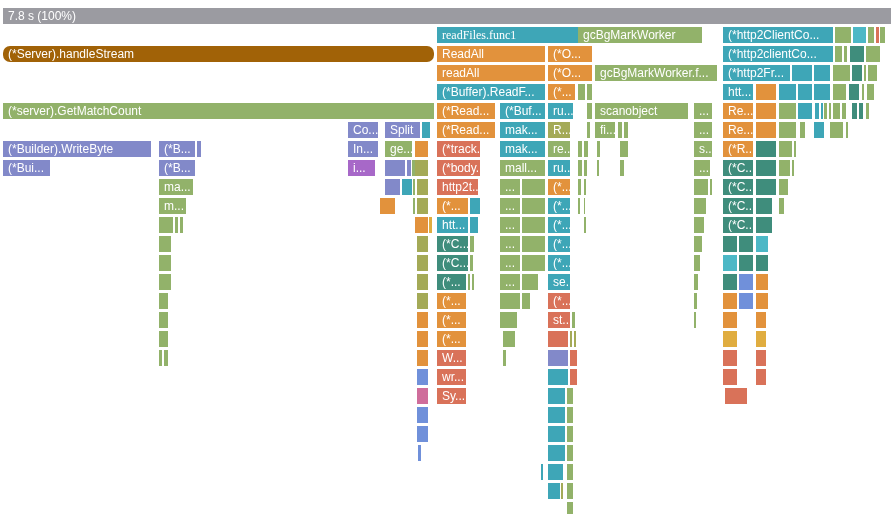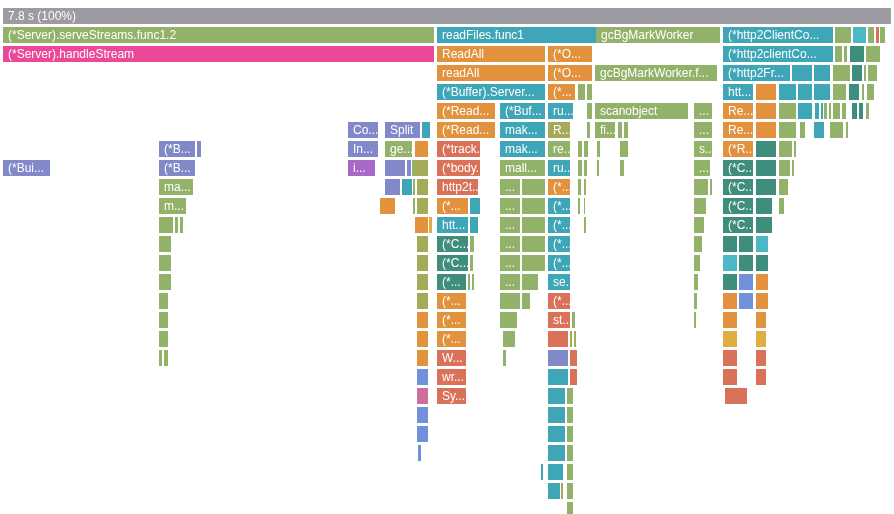--- a/index.html
+++ b/index.html
@@ -8,60 +8,60 @@
   .cell{position:absolute;height:16px;line-height:16px;font-size:12px;color:#ffffff;
         overflow:hidden;white-space:nowrap;padding-left:5px;box-sizing:border-box;
         cursor:pointer;}
   .cell.nolabel{padding-left:0;}
 </style>
 </head>
 <body>
 
 <div id="stage">
     <div class="cell" style="left: 3px; top: 8px; width: 888px; height: 16px; background: rgb(155, 155, 161);">7.8 s (100%)</div>
-    <div class="cell" style="left: 3px; top: 27px; width: 431px; height: 16px; background: rgb(146, 178, 106);">(*Server).serveStreams.func1.2</div>
-    <div class="cell" style="left: 437px; top: 27px; width: 167px; height: 16px; background: rgb(62, 166, 183);">readFiles.func1</div>
-    <div class="cell" style="left: 596px; top: 27px; width: 124px; height: 16px; background: rgb(146, 178, 106);">gcBgMarkWorker</div>
+    <div class="cell" style="left: 437px; top: 27px; width: 155px; height: 16px; background: rgb(62, 166, 183); font-family: Liberation Serif, serif;">readFiles.func1</div>
+    <div class="cell" style="left: 578px; top: 27px; width: 124px; height: 16px; background: rgb(146, 178, 106);">gcBgMarkWorker</div>
     <div class="cell" style="left: 723px; top: 27px; width: 110px; height: 16px; background: rgb(62, 166, 183);">(*http2ClientCo...</div>
     <div class="cell nolabel" style="left: 835px; top: 27px; width: 16px; height: 16px; background: rgb(146, 178, 106);"></div>
     <div class="cell nolabel" style="left: 853px; top: 27px; width: 13px; height: 16px; background: rgb(76, 184, 198);"></div>
     <div class="cell nolabel" style="left: 868px; top: 27px; width: 6px; height: 16px; background: rgb(146, 178, 106);"></div>
     <div class="cell nolabel" style="left: 876px; top: 27px; width: 3px; height: 16px; background: rgb(217, 114, 89);"></div>
     <div class="cell nolabel" style="left: 880px; top: 27px; width: 5px; height: 16px; background: rgb(146, 178, 106);"></div>
-    <div class="cell" style="left: 3px; top: 46px; width: 431px; height: 16px; background: #ec4899;">(*Server).handleStream</div>
+    <div class="cell" style="left: 3px; top: 46px; width: 431px; height: 16px; background: #a16207; border-radius: 7px;">(*Server).handleStream</div>
     <div class="cell" style="left: 437px; top: 46px; width: 108px; height: 16px; background: rgb(226, 146, 60);">ReadAll</div>
     <div class="cell" style="left: 548px; top: 46px; width: 44px; height: 16px; background: rgb(226, 146, 60);">(*O...</div>
     <div class="cell" style="left: 723px; top: 46px; width: 110px; height: 16px; background: rgb(62, 166, 183);">(*http2clientCo...</div>
     <div class="cell nolabel" style="left: 835px; top: 46px; width: 7px; height: 16px; background: rgb(146, 178, 106);"></div>
     <div class="cell nolabel" style="left: 844px; top: 46px; width: 3px; height: 16px; background: rgb(146, 178, 106);"></div>
     <div class="cell nolabel" style="left: 850px; top: 46px; width: 14px; height: 16px; background: rgb(63, 141, 124);"></div>
     <div class="cell nolabel" style="left: 866px; top: 46px; width: 14px; height: 16px; background: rgb(146, 178, 106);"></div>
     <div class="cell" style="left: 437px; top: 65px; width: 108px; height: 16px; background: rgb(226, 146, 60);">readAll</div>
     <div class="cell" style="left: 548px; top: 65px; width: 44px; height: 16px; background: rgb(226, 146, 60);">(*O...</div>
     <div class="cell" style="left: 595px; top: 65px; width: 122px; height: 16px; background: rgb(146, 178, 106);">gcBgMarkWorker.f...</div>
     <div class="cell" style="left: 723px; top: 65px; width: 67px; height: 16px; background: rgb(62, 166, 183);">(*http2Fr...</div>
     <div class="cell nolabel" style="left: 792px; top: 65px; width: 20px; height: 16px; background: rgb(62, 166, 183);"></div>
     <div class="cell nolabel" style="left: 814px; top: 65px; width: 16px; height: 16px; background: rgb(62, 166, 183);"></div>
     <div class="cell nolabel" style="left: 833px; top: 65px; width: 17px; height: 16px; background: rgb(146, 178, 106);"></div>
     <div class="cell nolabel" style="left: 852px; top: 65px; width: 10px; height: 16px; background: rgb(63, 141, 124);"></div>
     <div class="cell nolabel" style="left: 864px; top: 65px; width: 2px; height: 16px; background: rgb(146, 178, 106);"></div>
     <div class="cell nolabel" style="left: 868px; top: 65px; width: 9px; height: 16px; background: rgb(146, 178, 106);"></div>
-    <div class="cell" style="left: 437px; top: 84px; width: 108px; height: 16px; background: rgb(62, 166, 183);">(*Buffer).Server...</div>
+    <div class="cell" style="left: 437px; top: 84px; width: 108px; height: 16px; background: rgb(62, 166, 183);">(*Buffer).ReadF...</div>
     <div class="cell" style="left: 548px; top: 84px; width: 27px; height: 16px; background: rgb(226, 146, 60);">(*...</div>
     <div class="cell nolabel" style="left: 578px; top: 84px; width: 7px; height: 16px; background: rgb(146, 178, 106);"></div>
     <div class="cell nolabel" style="left: 587px; top: 84px; width: 5px; height: 16px; background: rgb(146, 178, 106);"></div>
     <div class="cell" style="left: 723px; top: 84px; width: 30px; height: 16px; background: rgb(62, 166, 183);">htt...</div>
     <div class="cell nolabel" style="left: 756px; top: 84px; width: 20px; height: 16px; background: rgb(226, 146, 60);"></div>
     <div class="cell nolabel" style="left: 779px; top: 84px; width: 17px; height: 16px; background: rgb(62, 166, 183);"></div>
     <div class="cell nolabel" style="left: 798px; top: 84px; width: 14px; height: 16px; background: rgb(62, 166, 183);"></div>
     <div class="cell nolabel" style="left: 814px; top: 84px; width: 16px; height: 16px; background: rgb(62, 166, 183);"></div>
     <div class="cell nolabel" style="left: 833px; top: 84px; width: 13px; height: 16px; background: rgb(146, 178, 106);"></div>
     <div class="cell nolabel" style="left: 849px; top: 84px; width: 10px; height: 16px; background: rgb(63, 141, 124);"></div>
     <div class="cell nolabel" style="left: 862px; top: 84px; width: 2px; height: 16px; background: rgb(146, 178, 106);"></div>
     <div class="cell nolabel" style="left: 867px; top: 84px; width: 7px; height: 16px; background: rgb(146, 178, 106);"></div>
+    <div class="cell" style="left: 3px; top: 103px; width: 431px; height: 16px; background: rgb(146, 178, 106);">(*server).GetMatchCount</div>
     <div class="cell" style="left: 437px; top: 103px; width: 58px; height: 16px; background: rgb(226, 146, 60);">(*Read...</div>
     <div class="cell" style="left: 500px; top: 103px; width: 45px; height: 16px; background: rgb(62, 166, 183);">(*Buf...</div>
     <div class="cell" style="left: 548px; top: 103px; width: 25px; height: 16px; background: rgb(62, 166, 183);">ru...</div>
     <div class="cell nolabel" style="left: 587px; top: 103px; width: 5px; height: 16px; background: rgb(146, 178, 106);"></div>
     <div class="cell" style="left: 595px; top: 103px; width: 93px; height: 16px; background: rgb(146, 178, 106);">scanobject</div>
     <div class="cell" style="left: 694px; top: 103px; width: 18px; height: 16px; background: rgb(146, 178, 106);">...</div>
     <div class="cell" style="left: 723px; top: 103px; width: 30px; height: 16px; background: rgb(226, 146, 60);">Re...</div>
     <div class="cell nolabel" style="left: 756px; top: 103px; width: 20px; height: 16px; background: rgb(226, 146, 60);"></div>
     <div class="cell nolabel" style="left: 779px; top: 103px; width: 17px; height: 16px; background: rgb(146, 178, 106);"></div>
     <div class="cell nolabel" style="left: 798px; top: 103px; width: 14px; height: 16px; background: rgb(62, 166, 183);"></div>
@@ -85,20 +85,21 @@
     <div class="cell nolabel" style="left: 618px; top: 122px; width: 4px; height: 16px; background: rgb(146, 178, 106);"></div>
     <div class="cell nolabel" style="left: 624px; top: 122px; width: 4px; height: 16px; background: rgb(146, 178, 106);"></div>
     <div class="cell" style="left: 694px; top: 122px; width: 18px; height: 16px; background: rgb(146, 178, 106);">...</div>
     <div class="cell" style="left: 723px; top: 122px; width: 30px; height: 16px; background: rgb(226, 146, 60);">Re...</div>
     <div class="cell nolabel" style="left: 756px; top: 122px; width: 20px; height: 16px; background: rgb(226, 146, 60);"></div>
     <div class="cell nolabel" style="left: 779px; top: 122px; width: 17px; height: 16px; background: rgb(146, 178, 106);"></div>
     <div class="cell nolabel" style="left: 800px; top: 122px; width: 5px; height: 16px; background: rgb(146, 178, 106);"></div>
     <div class="cell nolabel" style="left: 814px; top: 122px; width: 10px; height: 16px; background: rgb(62, 166, 183);"></div>
     <div class="cell nolabel" style="left: 830px; top: 122px; width: 13px; height: 16px; background: rgb(146, 178, 106);"></div>
     <div class="cell nolabel" style="left: 846px; top: 122px; width: 2px; height: 16px; background: rgb(146, 178, 106);"></div>
+    <div class="cell" style="left: 3px; top: 141px; width: 148px; height: 16px; background: rgb(130, 137, 201);">(*Builder).WriteByte</div>
     <div class="cell" style="left: 159px; top: 141px; width: 36px; height: 16px; background: rgb(130, 137, 201);">(*B...</div>
     <div class="cell nolabel" style="left: 197px; top: 141px; width: 4px; height: 16px; background: rgb(130, 137, 201);"></div>
     <div class="cell" style="left: 348px; top: 141px; width: 30px; height: 16px; background: rgb(130, 137, 201);">In...</div>
     <div class="cell" style="left: 385px; top: 141px; width: 27px; height: 16px; background: rgb(146, 178, 106);">ge...</div>
     <div class="cell nolabel" style="left: 415px; top: 141px; width: 13px; height: 16px; background: rgb(226, 146, 60);"></div>
     <div class="cell" style="left: 437px; top: 141px; width: 43px; height: 16px; background: rgb(217, 114, 89);">(*track...</div>
     <div class="cell" style="left: 500px; top: 141px; width: 45px; height: 16px; background: rgb(62, 166, 183);">mak...</div>
     <div class="cell" style="left: 548px; top: 141px; width: 22px; height: 16px; background: rgb(146, 178, 106);">re...</div>
     <div class="cell nolabel" style="left: 578px; top: 141px; width: 4px; height: 16px; background: rgb(146, 178, 106);"></div>
     <div class="cell nolabel" style="left: 584px; top: 141px; width: 4px; height: 16px; background: rgb(146, 178, 106);"></div>

